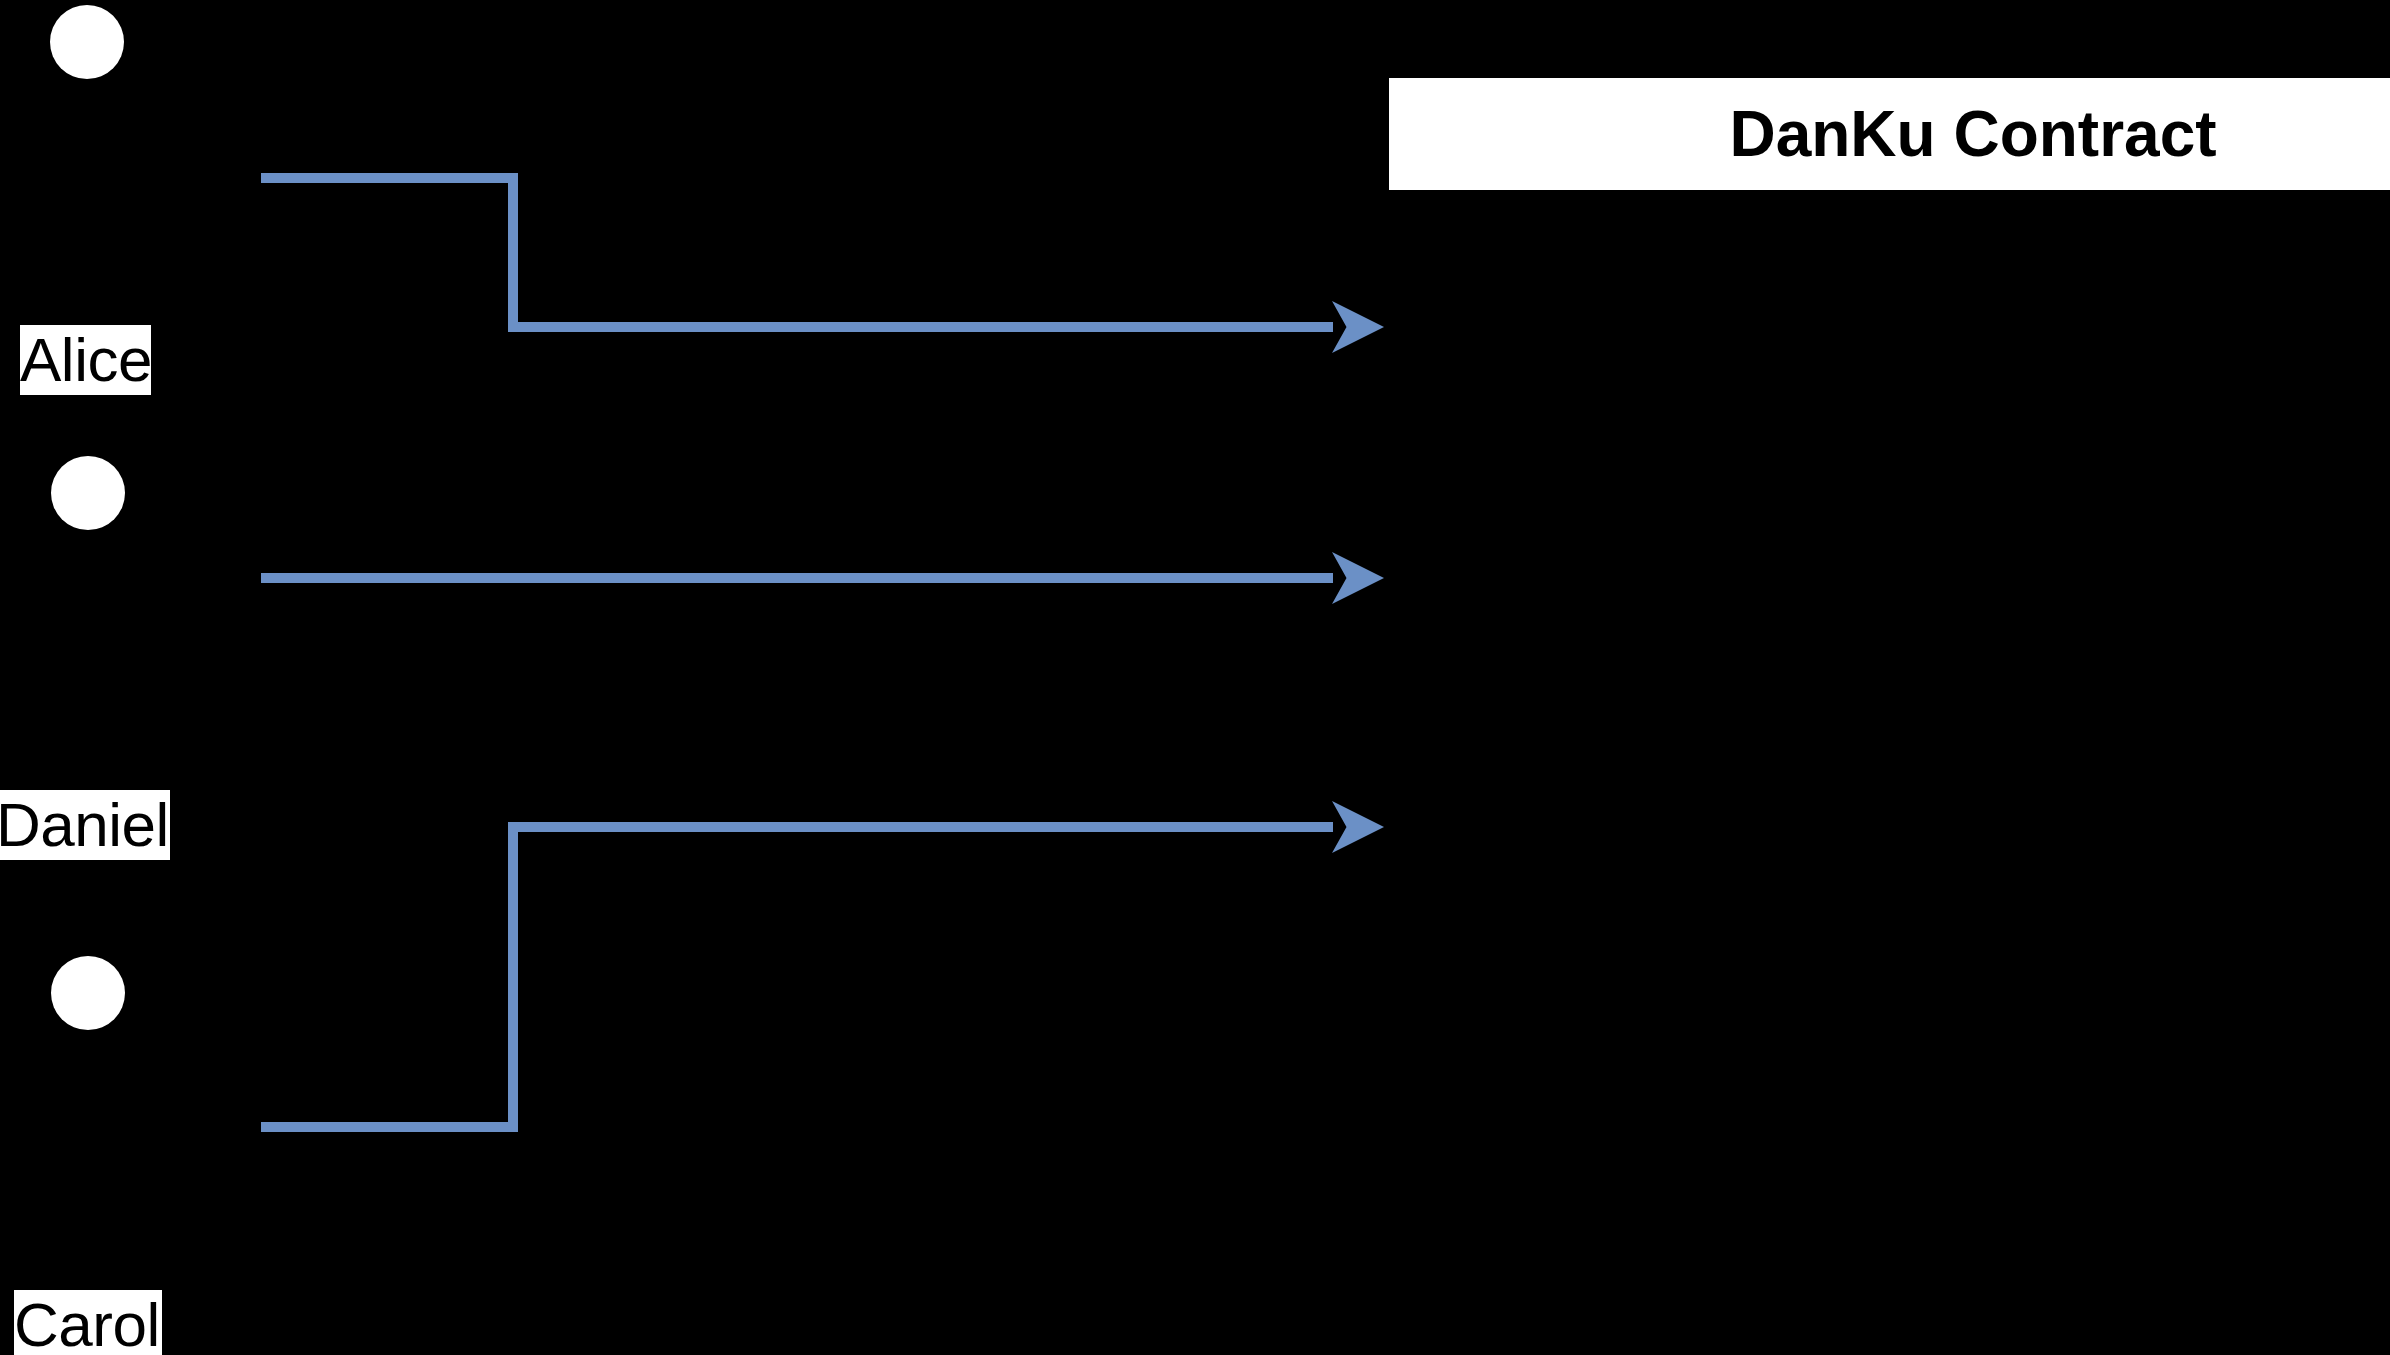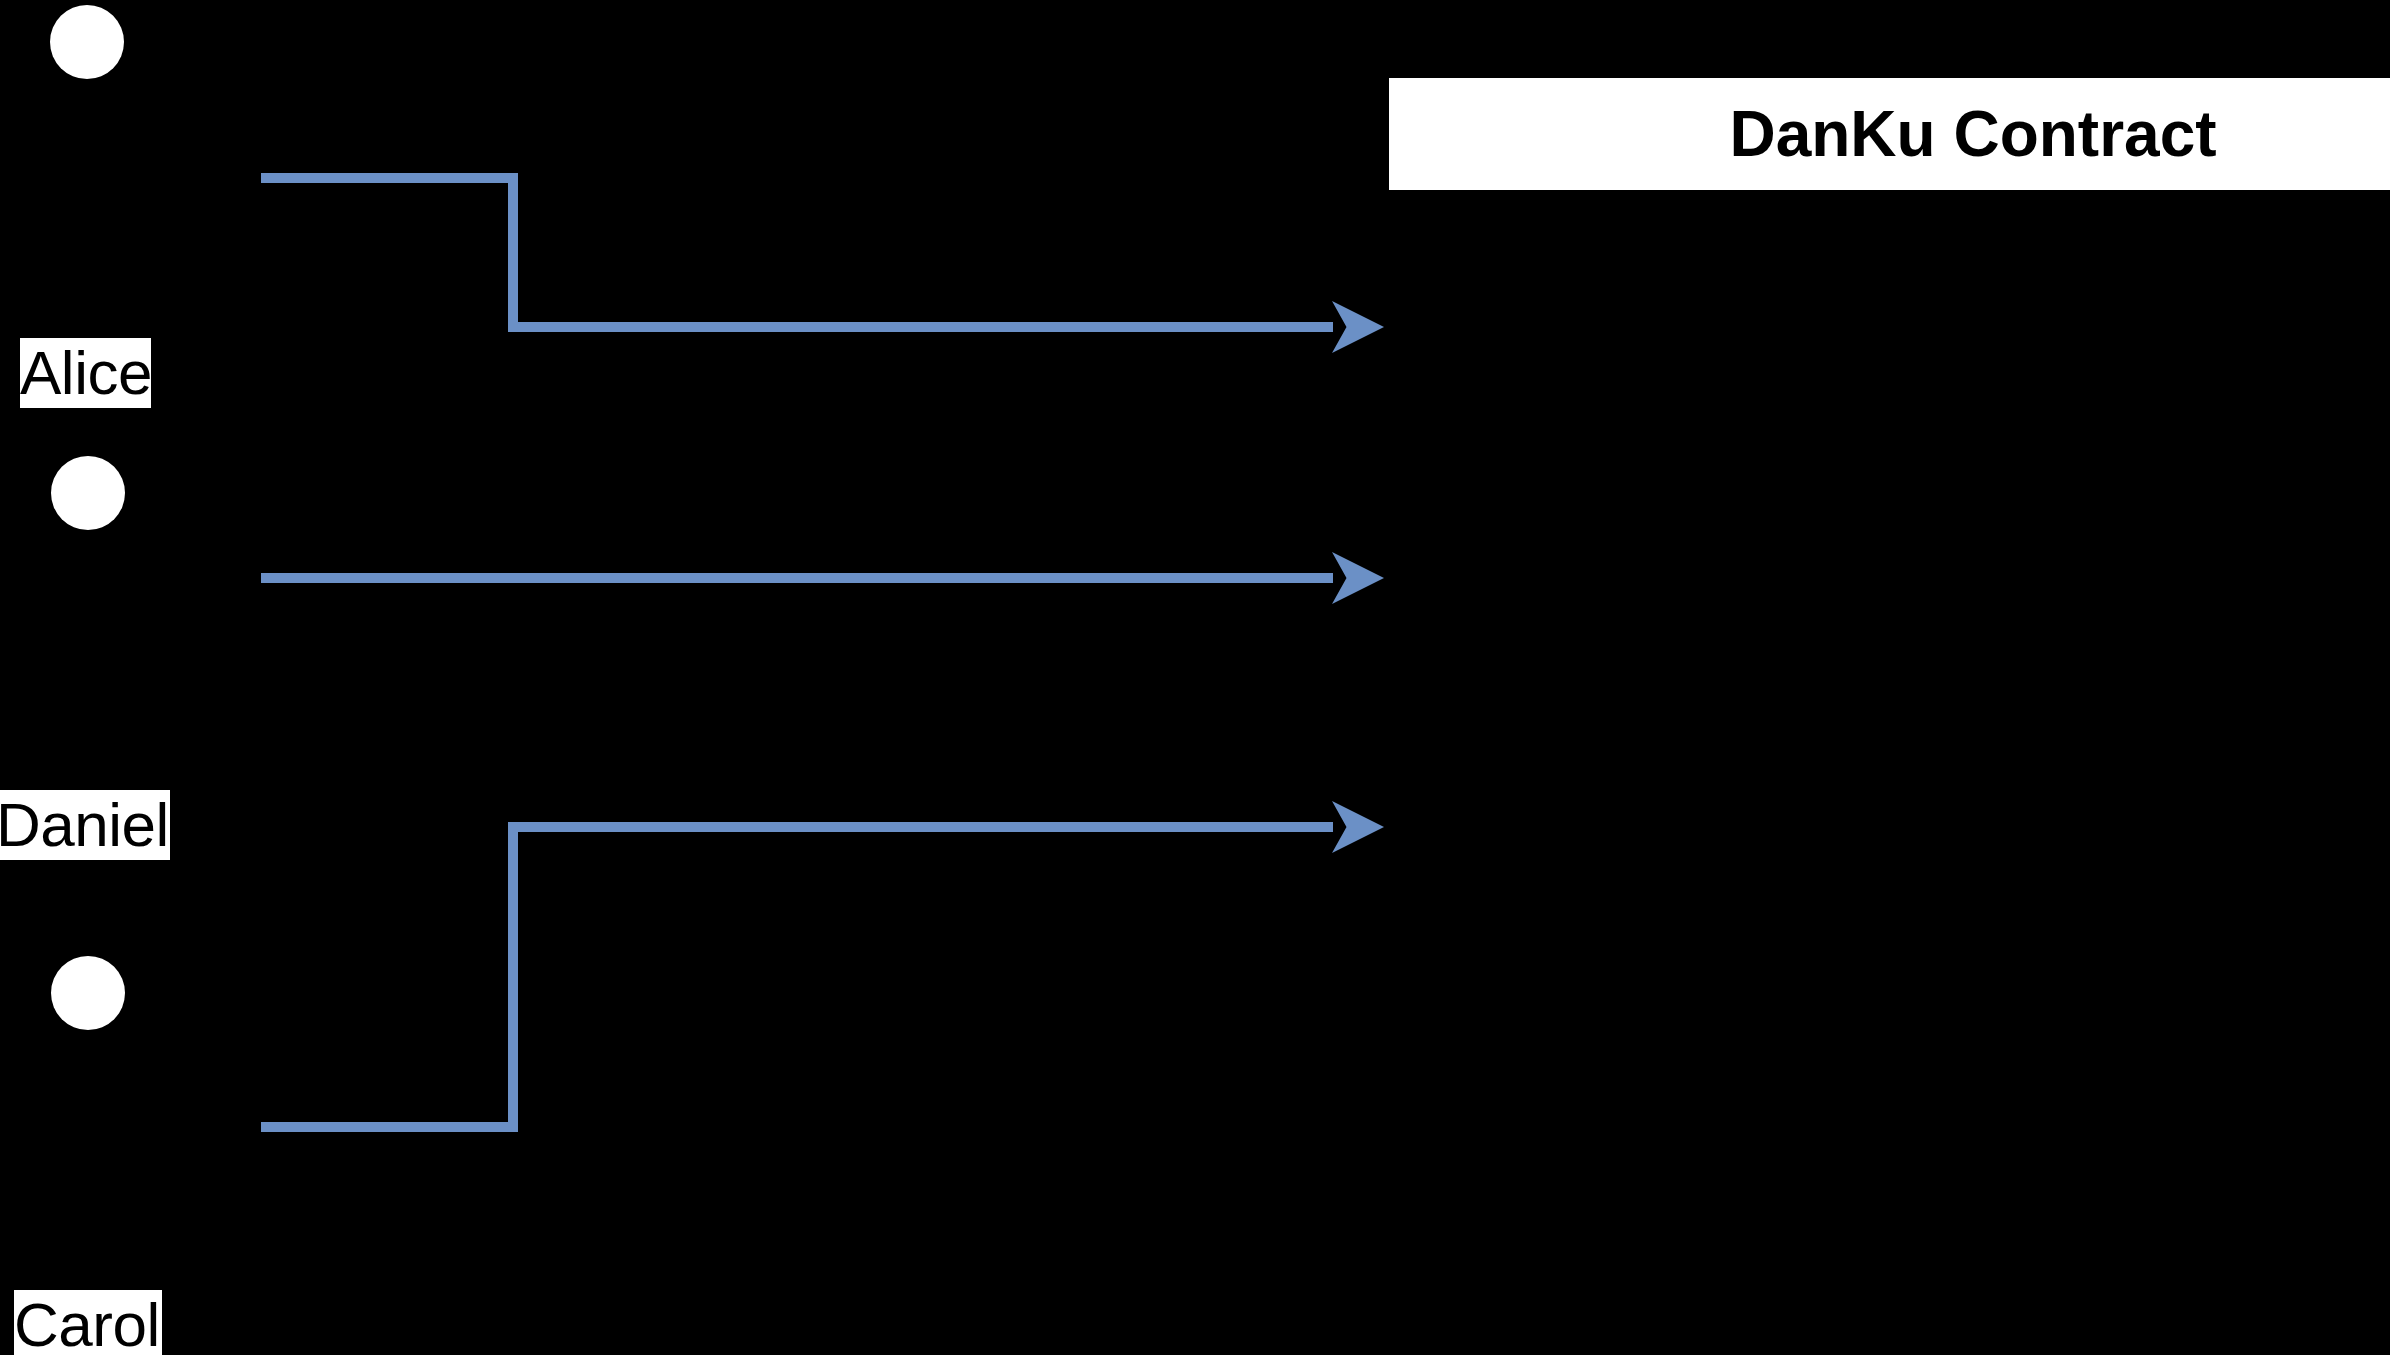--- a/index.html
+++ b/index.html
@@ -77,21 +77,21 @@
     <g>
       <path d="M 261,578 L 1333,578" fill="none" stroke="#6B90C6" stroke-width="10" marker-end="url(#arrowhead-blue)"></path>
     </g>
 
     <g>
       <path d="M 261,1127 L 513,1127 L 513,827 L 1333,827" fill="none" stroke="#6B90C6" stroke-width="10" marker-end="url(#arrowhead-blue)"></path>
     </g>
   </svg>
 
   <div class="actor-circle" style="left:50px; top:5px; width:74px; height:74px;"></div>
-  <div class="actor-label" style="left:20px; top:338px; width:131px; height:70px;">
+  <div class="actor-label" style="left:20px; top:325px; width:131px; height:70px;">
     <span>Alice</span>
   </div>
 
   <div class="actor-circle" style="left:51px; top:456px; width:74px; height:74px;"></div>
   <div class="actor-label" style="left:-4px; top:790px; width:174px; height:70px;">
     <span>Daniel</span>
   </div>
 
   <div class="actor-circle" style="left:51px; top:956px; width:74px; height:74px;"></div>
   <div class="actor-label" style="left:14px; top:1290px; width:148px; height:70px;">

